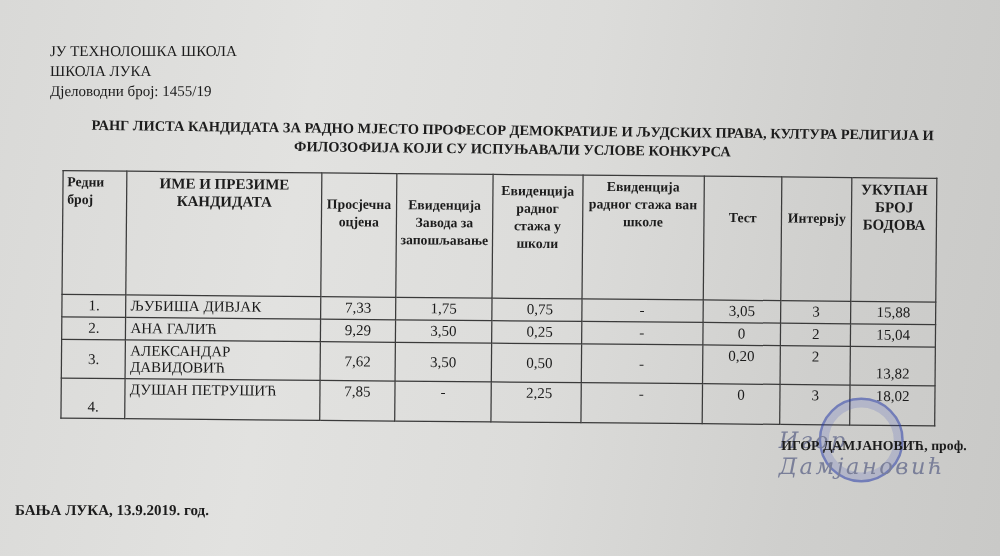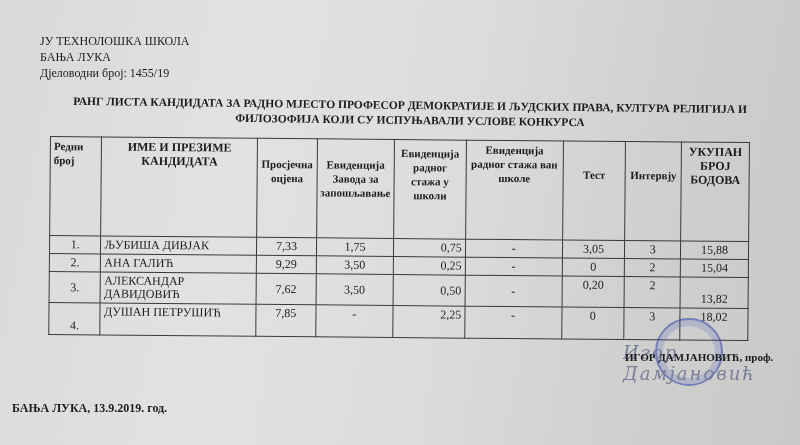--- a/index.html
+++ b/index.html
@@ -19,36 +19,36 @@
   .table-wrap {
     position:absolute; left:50px; top:136px; width:700px;
     transform:rotate(0.5deg); transform-origin:left top;
   }
   table { border-collapse:collapse; width:700px; font-size:11px; }
   th, td { border:1px solid #3a3a3a; text-align:center; vertical-align:top; padding:2px 3px; }
   th { font-weight:bold; height:70px; line-height:14px; }
   th.bold { font-weight:bold; font-size:12px; }
   td { font-size:12px; line-height:13px; }
   td.name { text-align:left; }
-  td.num { text-align:right; padding-left:8px; }
+  td.num { text-align:center; padding-left:8px; }
   .stamp {
     position:absolute; left:655px; top:318px; width:64px; height:64px; border-radius:50%;
     border:2px solid rgba(40,60,170,0.55);
     box-shadow: inset 0 0 0 6px rgba(60,80,190,0.18);
   }
   .sig-block { position:absolute; left:625px; top:336px; font-weight:bold; font-size:11px; line-height:14px; text-align:center; }
   .signature { font-family:"DejaVu Serif", serif; font-style:italic; color:#7a7f99; font-size:18px; position:absolute; left:623px; top:342px; letter-spacing:2px; }
   .footer { position:absolute; left:12px; top:401px; font-weight:bold; font-size:12px; }
 </style>
 </head>
 <body>
 
 <div class="header">
   <div>ЈУ ТЕХНОЛОШКА ШКОЛА</div>
-  <div>БАЊА ЛУКА</div>
+  <div>ШКОЛА ЛУКА</div>
   <div>Дјеловодни број: 1455/19</div>
 </div>
 
 <div class="title">
   <div>РАНГ ЛИСТА КАНДИДАТА ЗА РАДНО МЈЕСТО ПРОФЕСОР ДЕМОКРАТИЈЕ И ЉУДСКИХ ПРАВА, КУЛТУРА РЕЛИГИЈА И</div>
   <div>ФИЛОЗОФИЈА КОЈИ СУ ИСПУЊАВАЛИ УСЛОВЕ КОНКУРСА</div>
 </div>
 
 <div class="table-wrap">
   <table>

